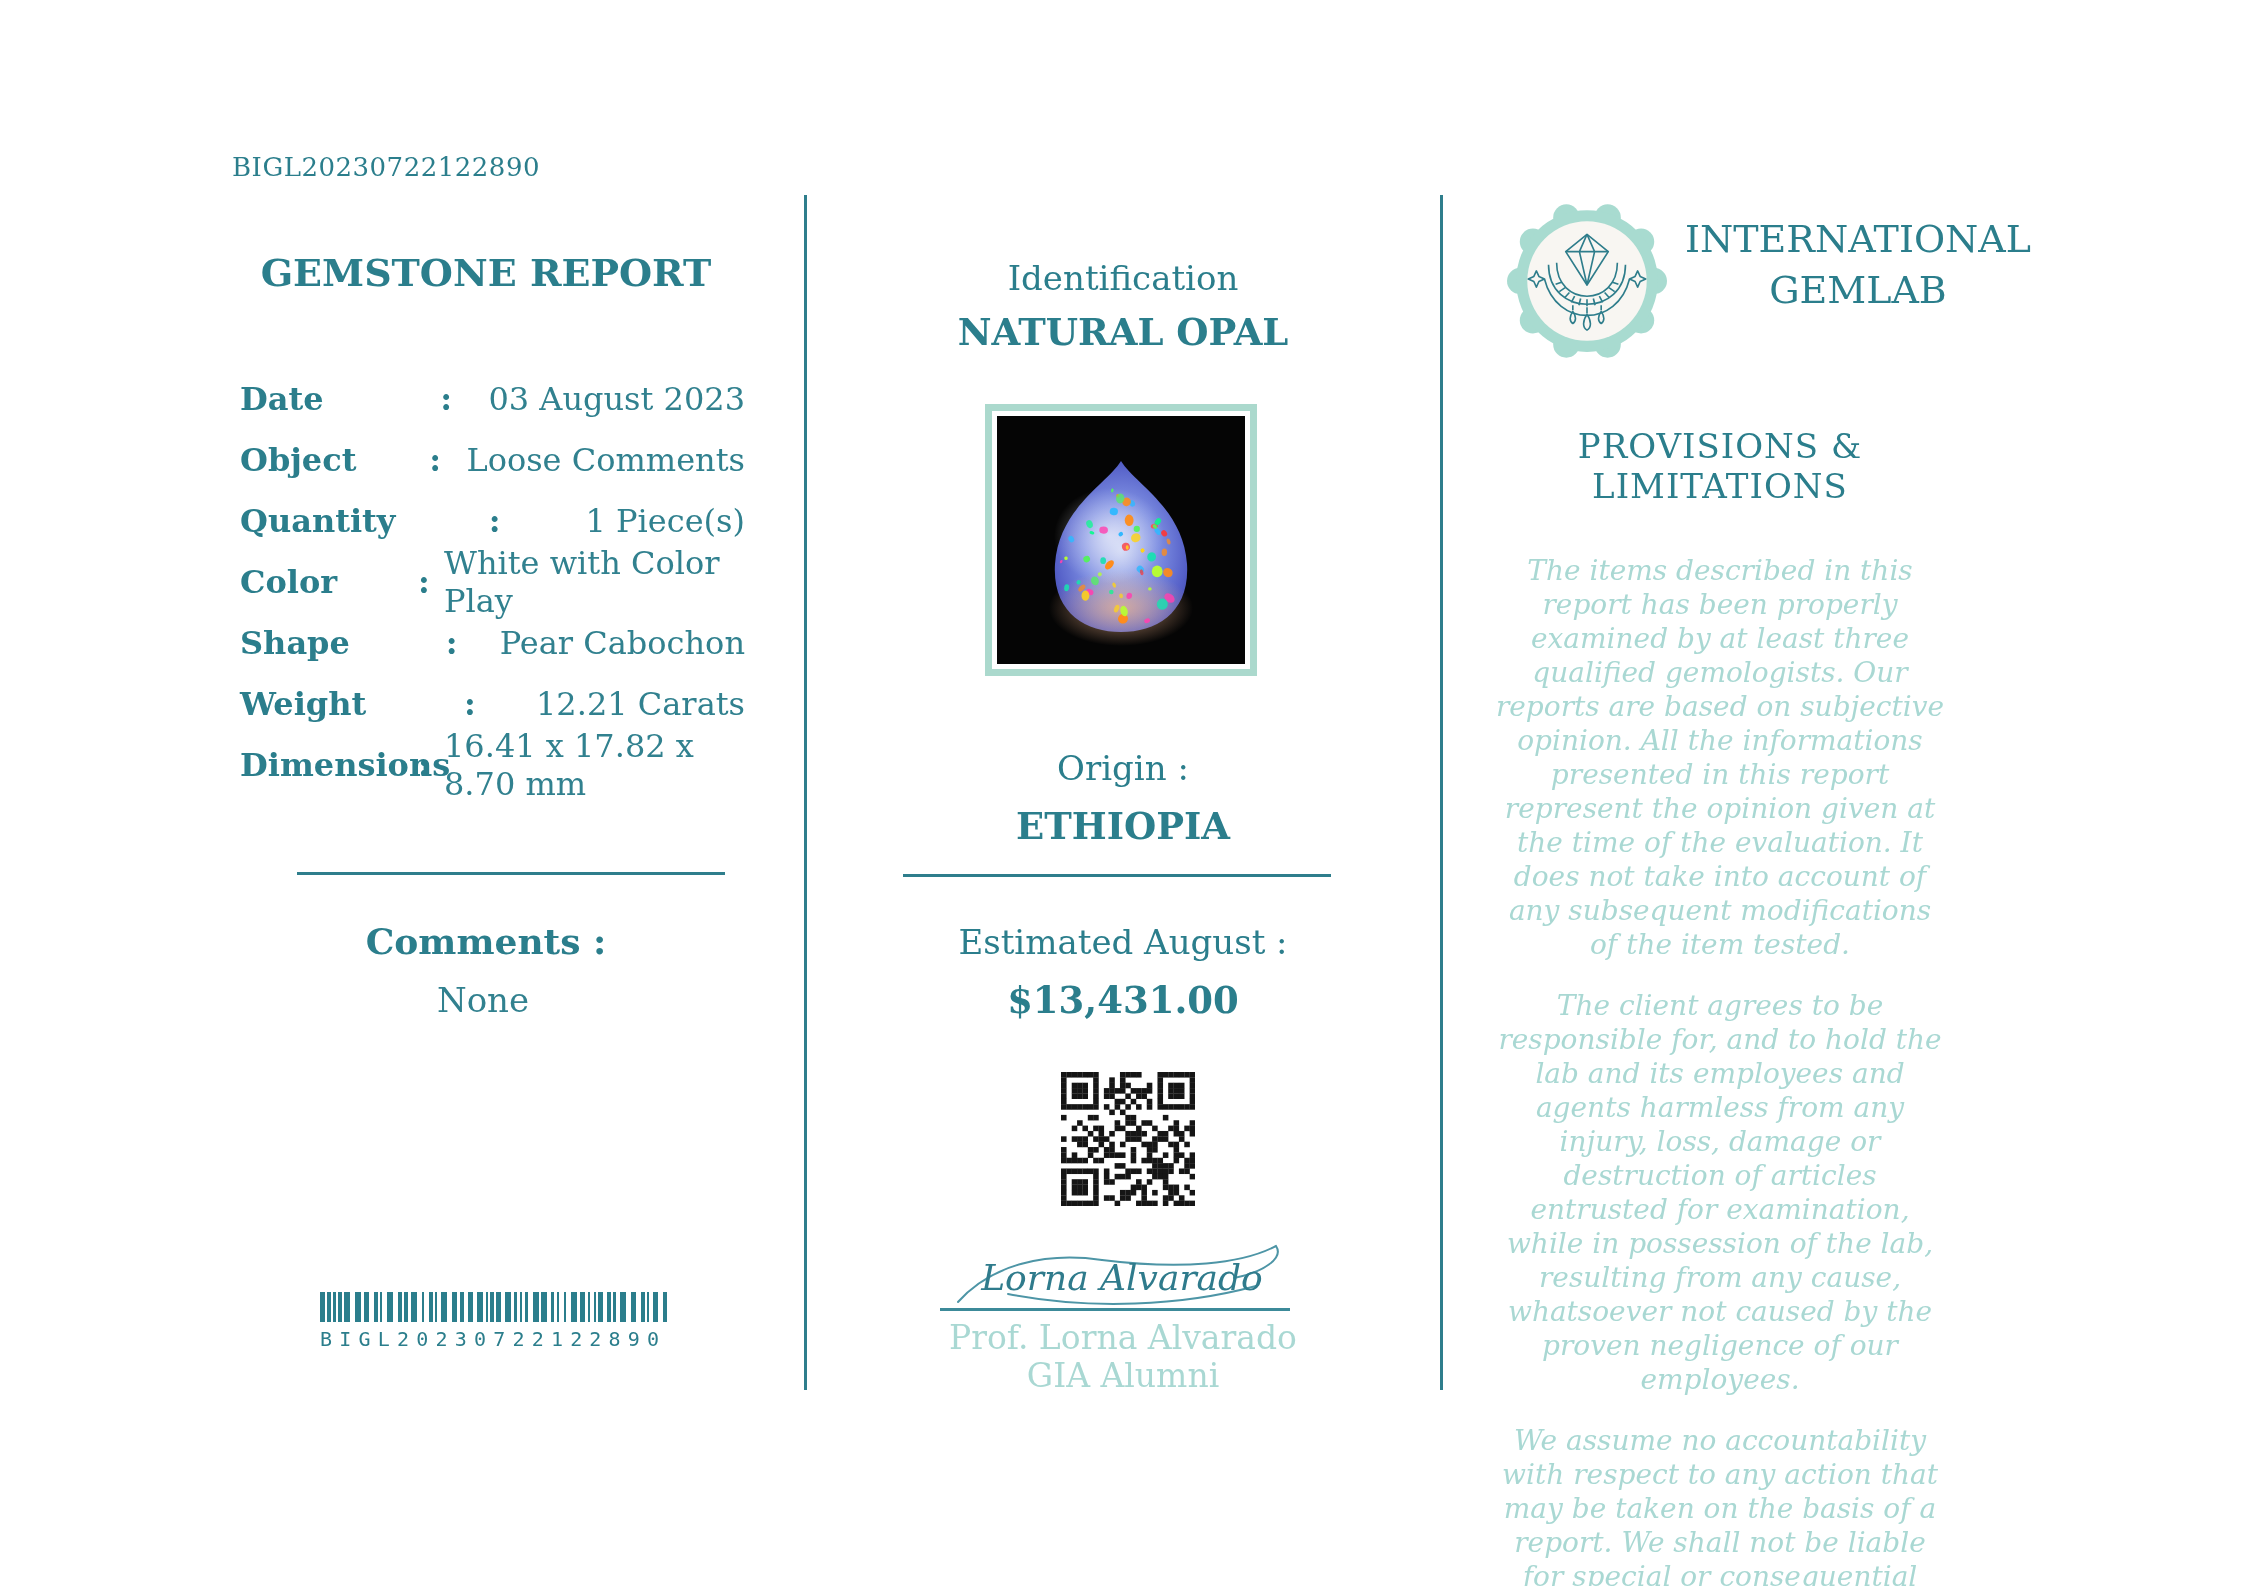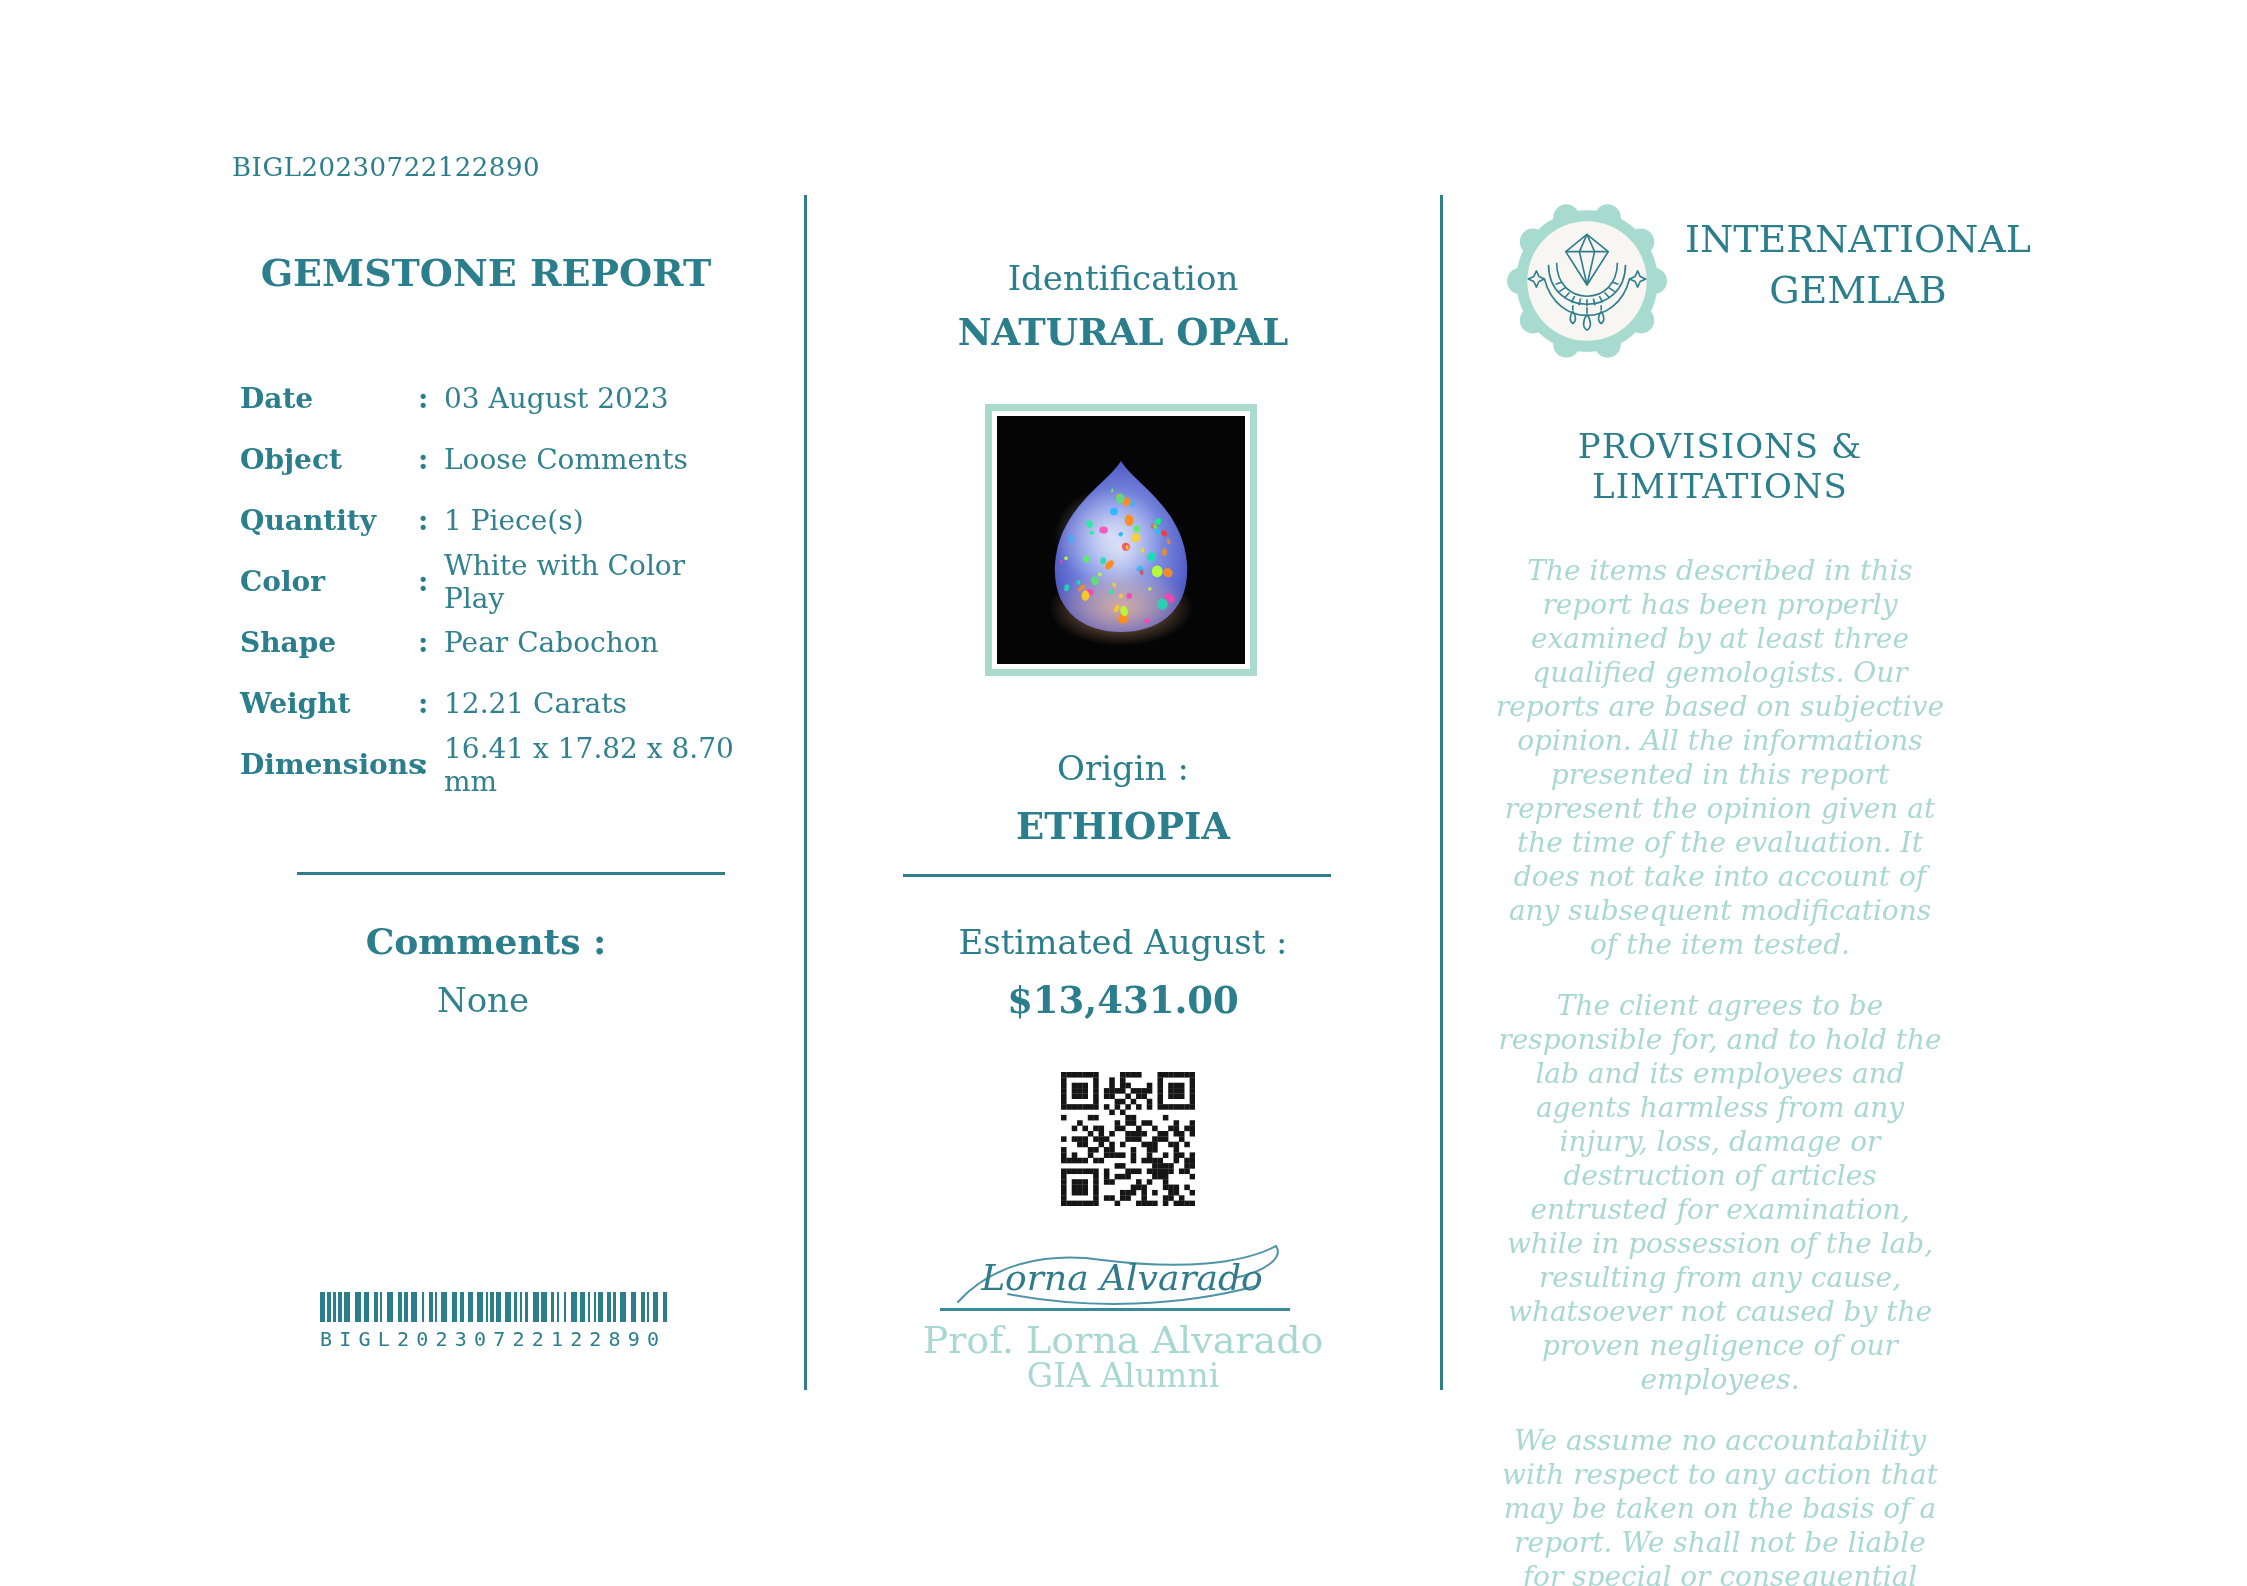--- a/index.html
+++ b/index.html
@@ -4,21 +4,21 @@
 <style>
   html,body{margin:0;padding:0;background:#fff;}
   .page{position:relative;width:2247px;height:1586px;background:#ffffff;
         font-family:"DejaVu Serif", serif;color:#2b7e8c;overflow:hidden;border-radius:20px;}
   .abs{position:absolute;}
   .center{text-align:center;}
   .vdiv{position:absolute;top:195px;width:3px;height:1195px;background:#2e7e8c;}
   .serial{left:232px;top:152px;font-size:26px;letter-spacing:.5px;}
   .report-title{left:240px;top:250px;width:492px;font-size:38px;font-weight:700;}
   .fields{left:240px;top:368px;width:505px;}
-  .field-row{display:flex;align-items:center;height:61px;font-size:28px;}
+  .field-row{display:flex;align-items:center;height:61px;font-size:32px;justify-content:space-between;}
   .field-label{width:178px;font-weight:700;flex:none;}
   .field-colon{width:26px;flex:none;font-weight:700;}
   .field-value{color:#31818f;}
   .hline{position:absolute;height:3px;background:#2e7e8c;}
   .comments-label{left:240px;top:920px;width:492px;font-size:36px;font-weight:700;}
   .comments-value{left:237px;top:980px;width:492px;font-size:34px;color:#31818f;}
   .barcode-wrap{left:320px;top:1292px;width:356px;}
   .barcode-text{font-family:"DejaVu Sans Mono", monospace;font-size:20px;letter-spacing:7.2px;
                 color:#2b7e8c;margin-top:1px;white-space:nowrap;}
   .ident-heading{left:905px;top:258px;width:436px;font-size:34px;}
@@ -26,21 +26,21 @@
   .photo-frame{left:985px;top:404px;width:272px;height:272px;box-sizing:border-box;
                border:7px solid #abd9cd;background:#fff;padding:5px;}
   .photo-frame svg{display:block;}
   .origin-label{left:905px;top:748px;width:436px;font-size:34px;}
   .origin-value{left:905px;top:804px;width:436px;font-size:37px;font-weight:700;}
   .est-label{left:905px;top:922px;width:436px;font-size:34px;}
   .est-value{left:905px;top:978px;width:436px;font-size:37px;font-weight:700;}
   .qr{left:1061px;top:1072px;}
   .sig{left:950px;top:1236px;}
   .sig-name{font-style:italic;font-size:36px;fill:#2f7b8c;font-family:"DejaVu Serif",serif;}
-  .signatory-name{left:905px;top:1318px;width:436px;font-size:38px;color:#a9d8d3;}
+  .signatory-name{left:905px;top:1318px;width:436px;font-size:33px;color:#a9d8d3;}
   .signatory-cred{left:905px;top:1356px;width:436px;font-size:33px;color:#a9d8d3;}
   .seal{left:1506px;top:200px;}
   .lab-name{left:1672px;top:214px;width:372px;font-size:38px;line-height:51px;}
   .lab-name span{display:block;}
   .provisions{left:1495px;top:426px;width:450px;text-align:center;}
   .prov-heading{font-size:34px;letter-spacing:1px;margin:0 0 48px 0;font-weight:400;}
   .provisions p{font-size:28px;line-height:34px;font-style:italic;color:#a9d8d3;margin:0 0 27px 0;}
 </style>
 </head>
 <body>

